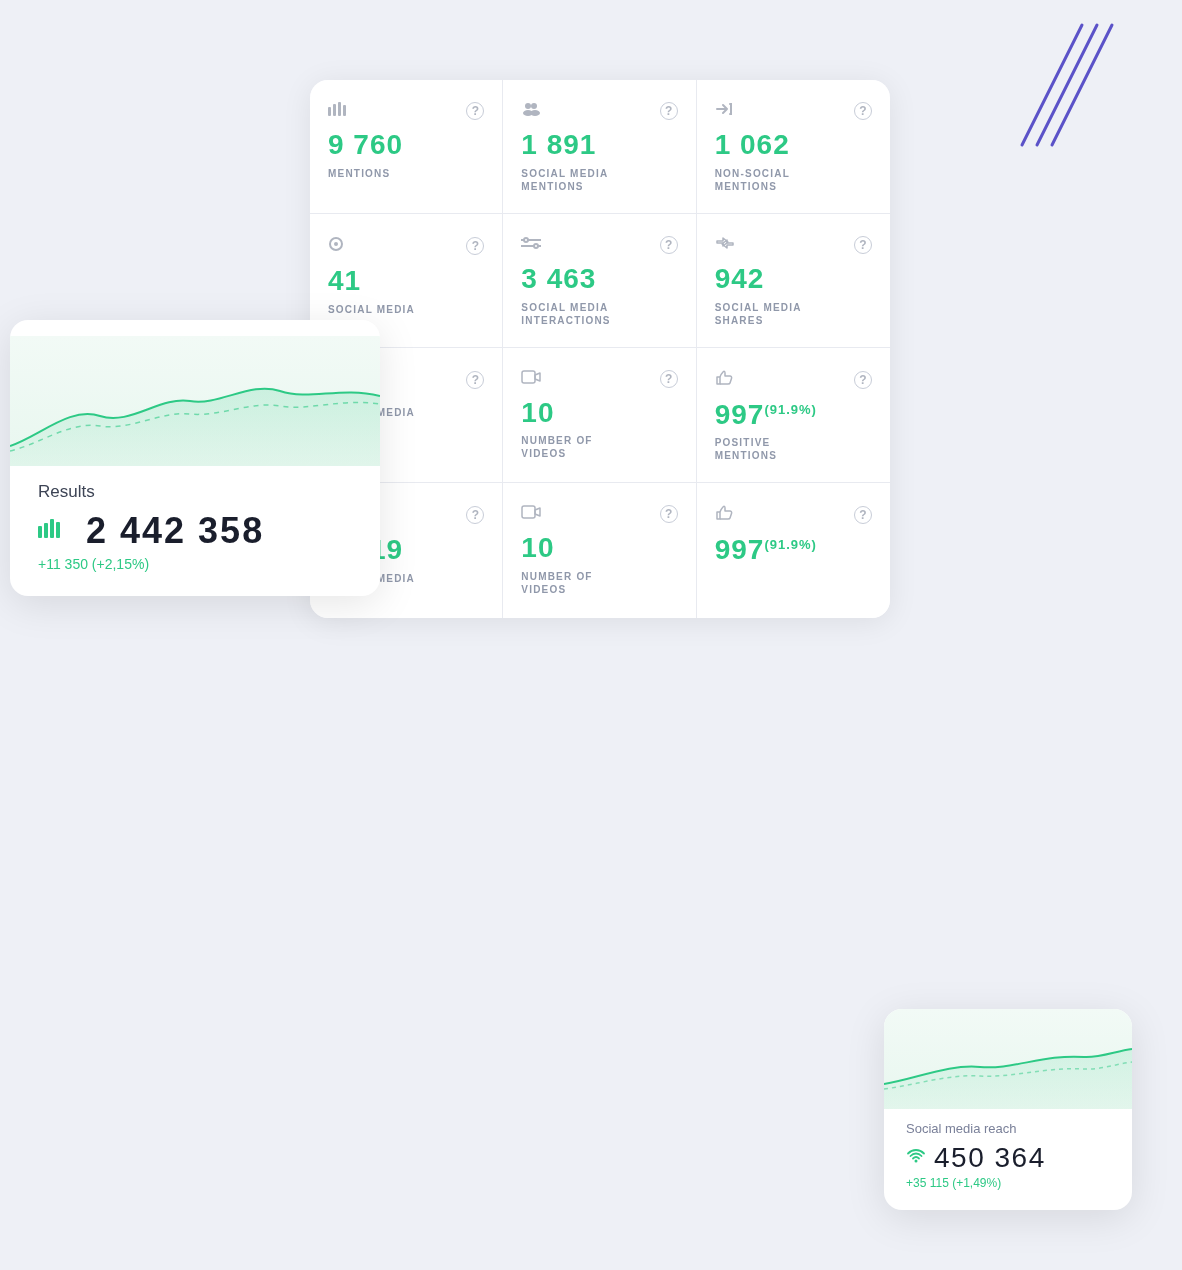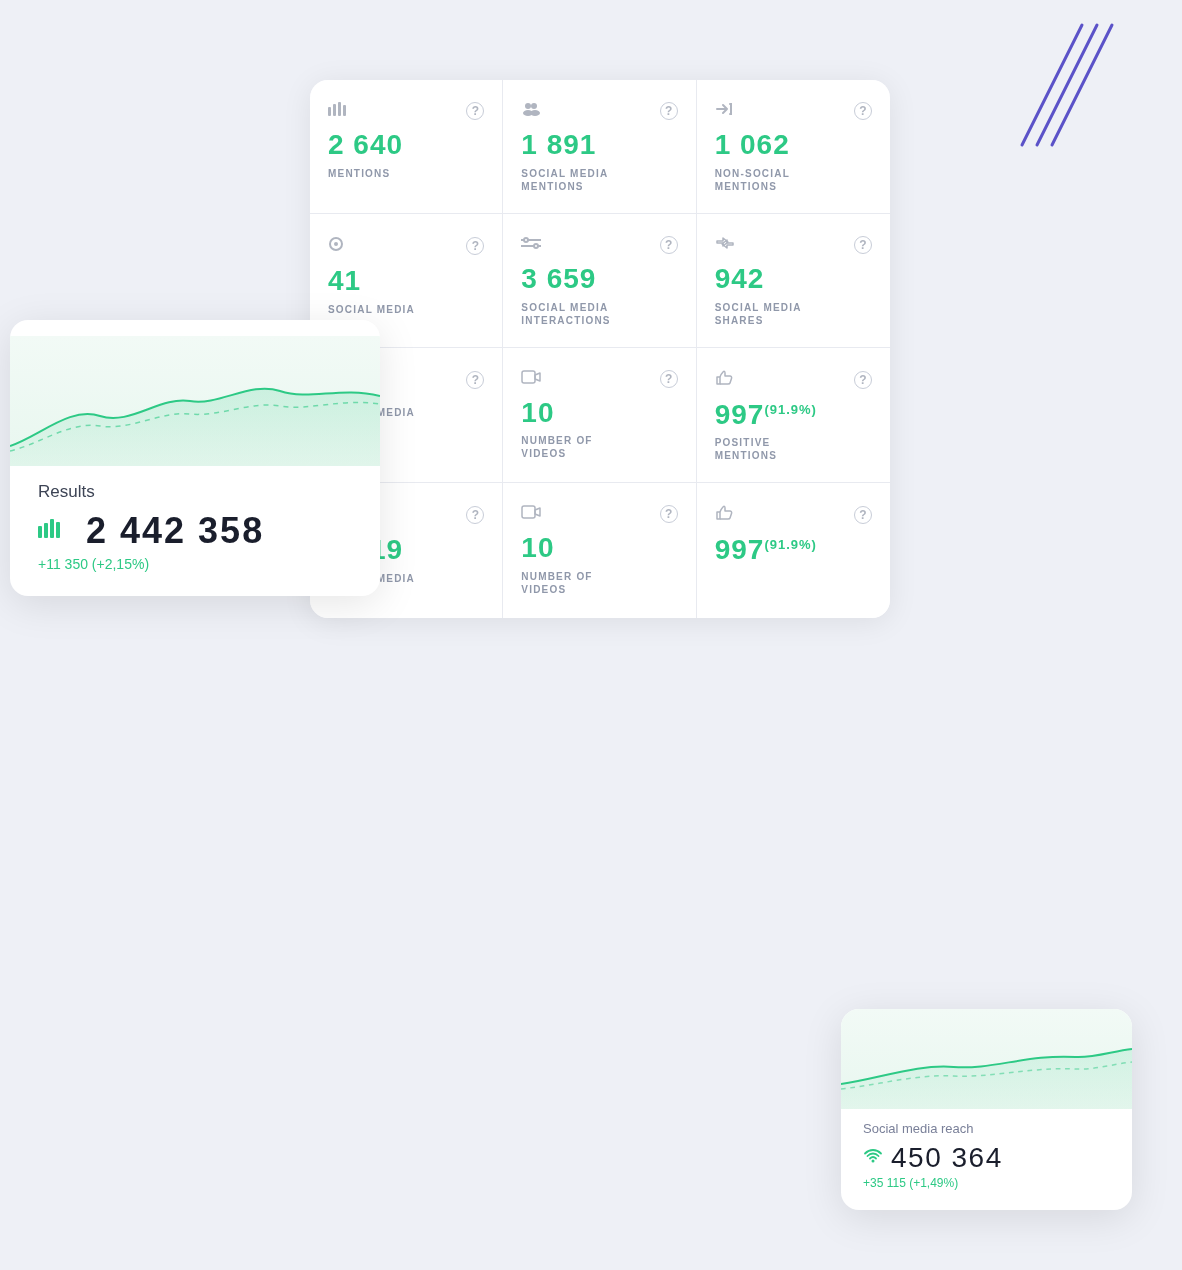--- a/index.html
+++ b/index.html
@@ -178,21 +178,21 @@
       font-size: 14px;
       font-weight: 500;
       margin-top: 2px;
     }
 
     
     .reach-widget {
       position: absolute;
       bottom: 60px;
       right: 50px;
-      width: 291px;
+      width: 248px;
       background: #fff;
       border-radius: 18px;
       box-shadow: 0 8px 40px rgba(0,0,0,0.10);
       padding: 0 0 20px 0;
       z-index: 10;
       overflow: hidden;
     }
 
     .reach-chart-area {
       width: 100%;
@@ -267,21 +267,21 @@
           <span class="metric-icon">
             <svg width="18" height="14" viewBox="0 0 18 14" fill="none">
                 <rect x="0" y="5" width="3" height="9" rx="1" fill="#b0b5c0"></rect>
                 <rect x="5" y="2" width="3" height="12" rx="1" fill="#b0b5c0"></rect>
                 <rect x="10" y="0" width="3" height="14" rx="1" fill="#b0b5c0"></rect>
                 <rect x="15" y="3" width="3" height="11" rx="1" fill="#b0b5c0"></rect>
               </svg>
           </span>
           <span class="metric-help">?</span>
         </div>
-        <div class="metric-value">2 640</div>
+        <div class="metric-value">9 760</div>
         <div class="metric-label">MENTIONS</div>
       </div>
 
       <div class="metric-cell">
         <div class="metric-header">
           <span class="metric-icon">
             <svg width="20" height="14" viewBox="0 0 20 14" fill="none">
                 <circle cx="7" cy="4" r="3" fill="#b0b5c0"></circle>
                 <circle cx="13" cy="4" r="3" fill="#b0b5c0"></circle>
                 <ellipse cx="7" cy="11" rx="5" ry="3" fill="#b0b5c0"></ellipse>
@@ -327,21 +327,21 @@
           <span class="metric-icon">
             <svg width="20" height="14" viewBox="0 0 20 14" fill="none">
                 <line x1="0" y1="4" x2="20" y2="4" stroke="#b0b5c0" stroke-width="2"></line>
                 <line x1="0" y1="10" x2="20" y2="10" stroke="#b0b5c0" stroke-width="2"></line>
                 <circle cx="5" cy="4" r="2" fill="#fff" stroke="#b0b5c0" stroke-width="2"></circle>
                 <circle cx="15" cy="10" r="2" fill="#fff" stroke="#b0b5c0" stroke-width="2"></circle>
               </svg>
           </span>
           <span class="metric-help">?</span>
         </div>
-        <div class="metric-value">3 659</div>
+        <div class="metric-value">3 463</div>
         <div class="metric-label">SOCIAL MEDIA<br>INTERACTIONS</div>
       </div>
 
       <div class="metric-cell">
         <div class="metric-header">
           <span class="metric-icon">
             <svg width="20" height="14" viewBox="0 0 20 14" fill="none">
                 <path d="M2 5 L8 5 L8 2 L13 6 L8 10 L8 7 L2 7 Z" fill="none" stroke="#b0b5c0" stroke-width="1.5" stroke-linejoin="round"></path>
                 <path d="M18 9 L12 9 L12 12 L7 8 L12 4 L12 7 L18 7 Z" fill="none" stroke="#b0b5c0" stroke-width="1.5" stroke-linejoin="round"></path>
               </svg>

